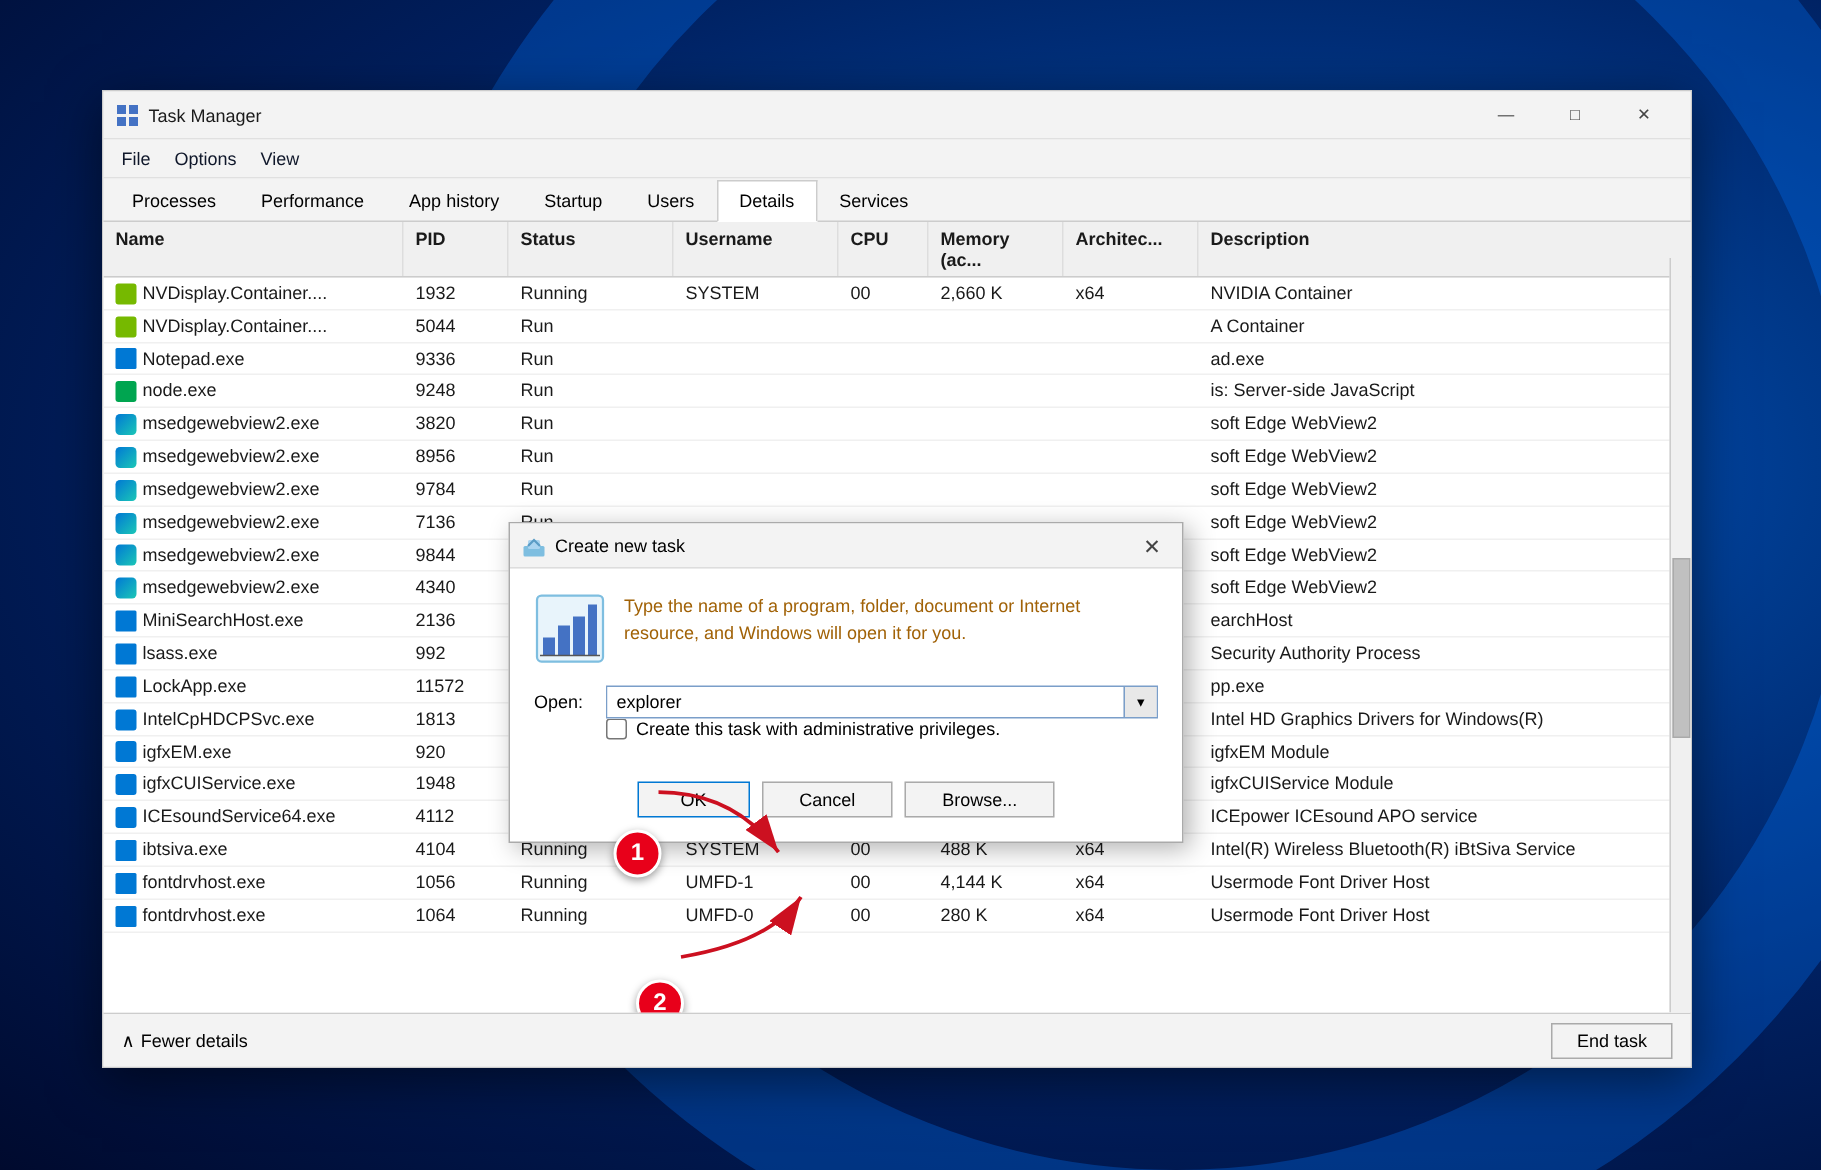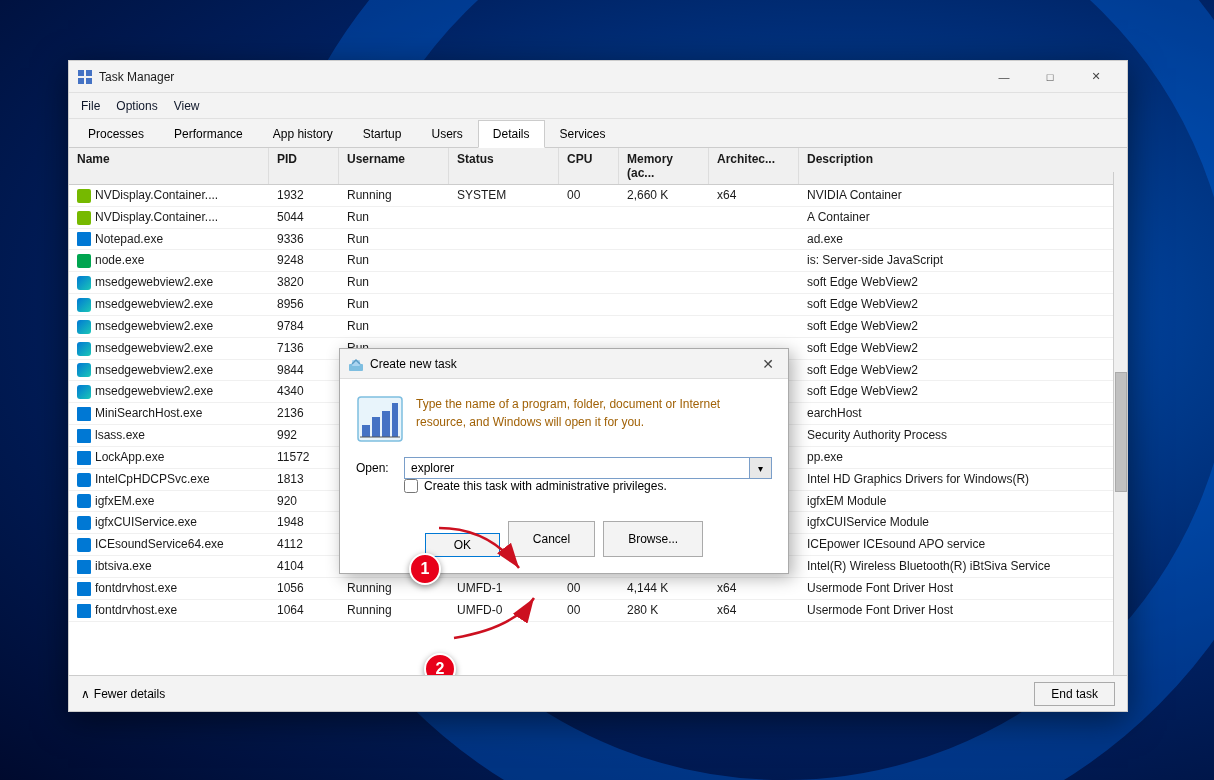--- a/index.html
+++ b/index.html
@@ -321,21 +321,20 @@
     .dlg-btn {
       padding: 4px 24px;
       font-size: 12px;
       border: 1px solid #aaa;
       background: #f3f3f3;
       cursor: pointer;
       min-width: 75px;
     }
     .dlg-btn.primary {
       border-color: #0078d4;
-      margin-top: 12px;
     }
 
     
     .step-circle {
       position: absolute;
       width: 32px;
       height: 32px;
       border-radius: 50%;
       background: #e8001a;
       color: white;
@@ -396,22 +395,22 @@
     <div class="tab">Startup</div>
     <div class="tab">Users</div>
     <div class="tab active">Details</div>
     <div class="tab">Services</div>
   </div>
 
   <div class="table-container" style="position:relative;">
     <div class="table-header">
       <div>Name</div>
       <div>PID</div>
+      <div>Status</div>
       <div>Username</div>
-      <div>Status</div>
       <div>CPU</div>
       <div>Memory (ac...</div>
       <div>Architec...</div>
       <div>Description</div>
     </div>
 
     <div class="table-body" style="height:490px; overflow-y:auto;">
 
       <div class="table-row">
         <div><span class="proc-icon nvidia-icon" style="width:14px;height:14px;display:inline-block;margin-right:4px;vertical-align:middle;"></span><span>NVDisplay.Container....</span></div>

